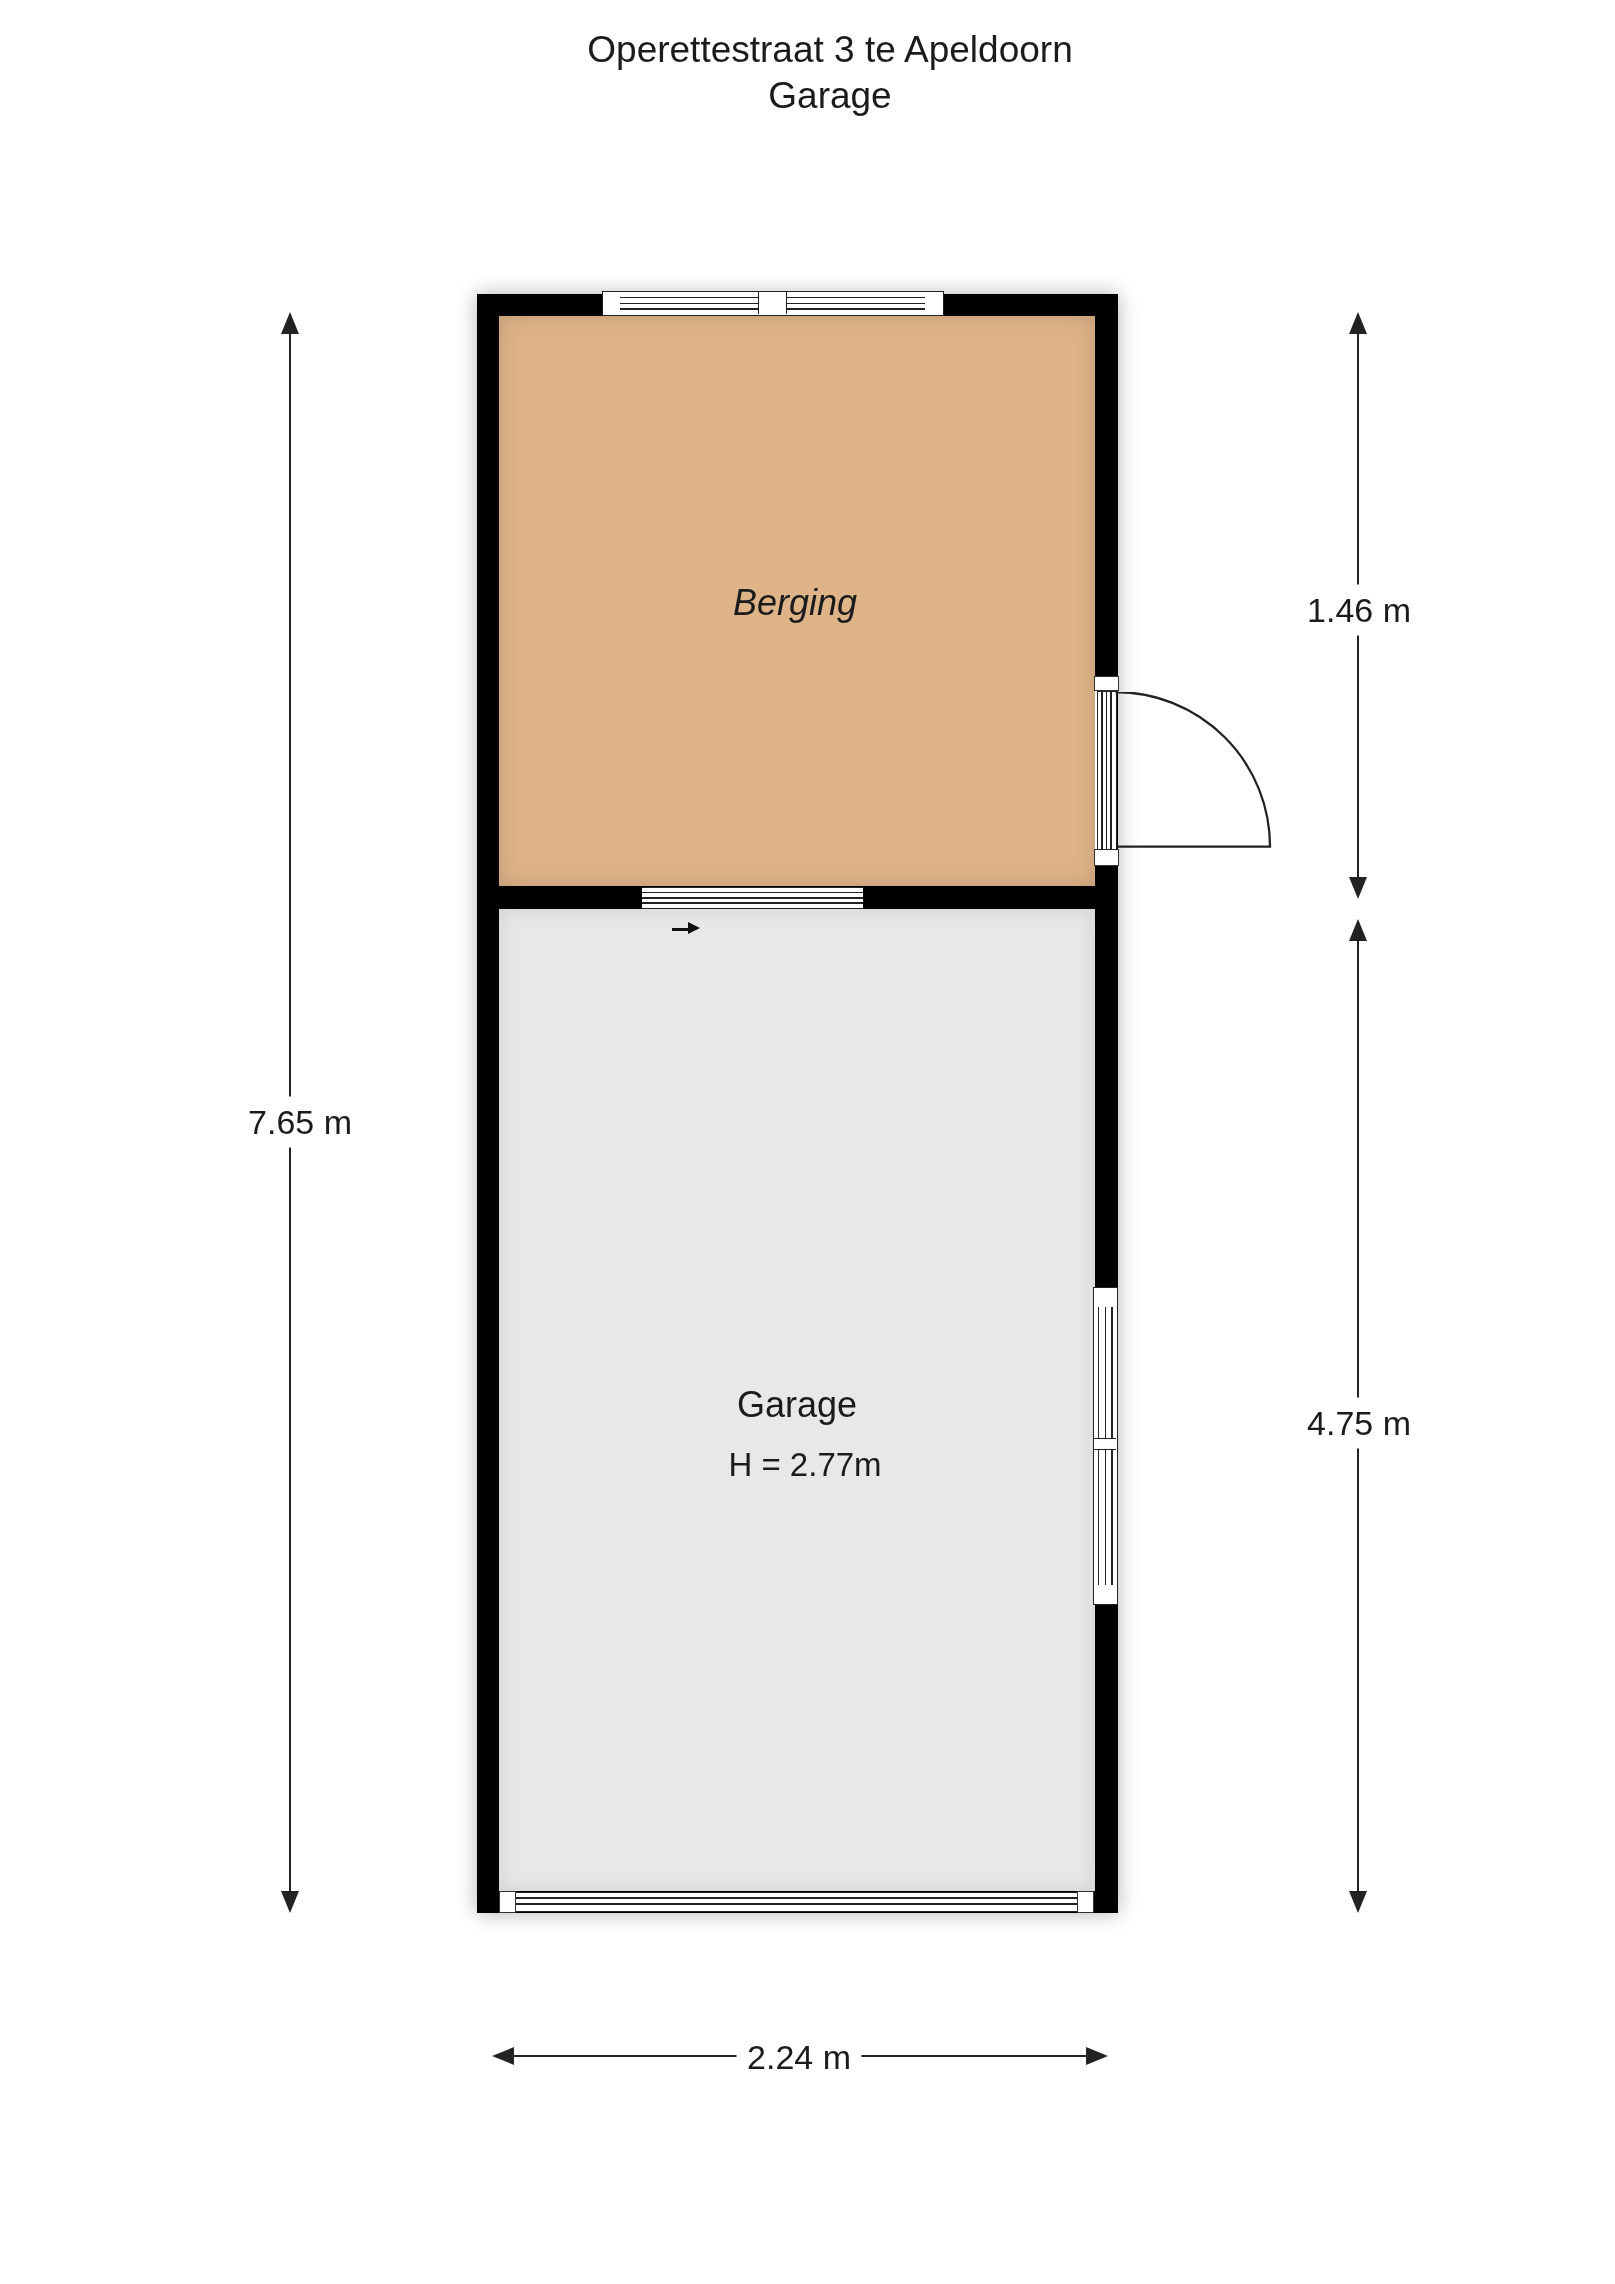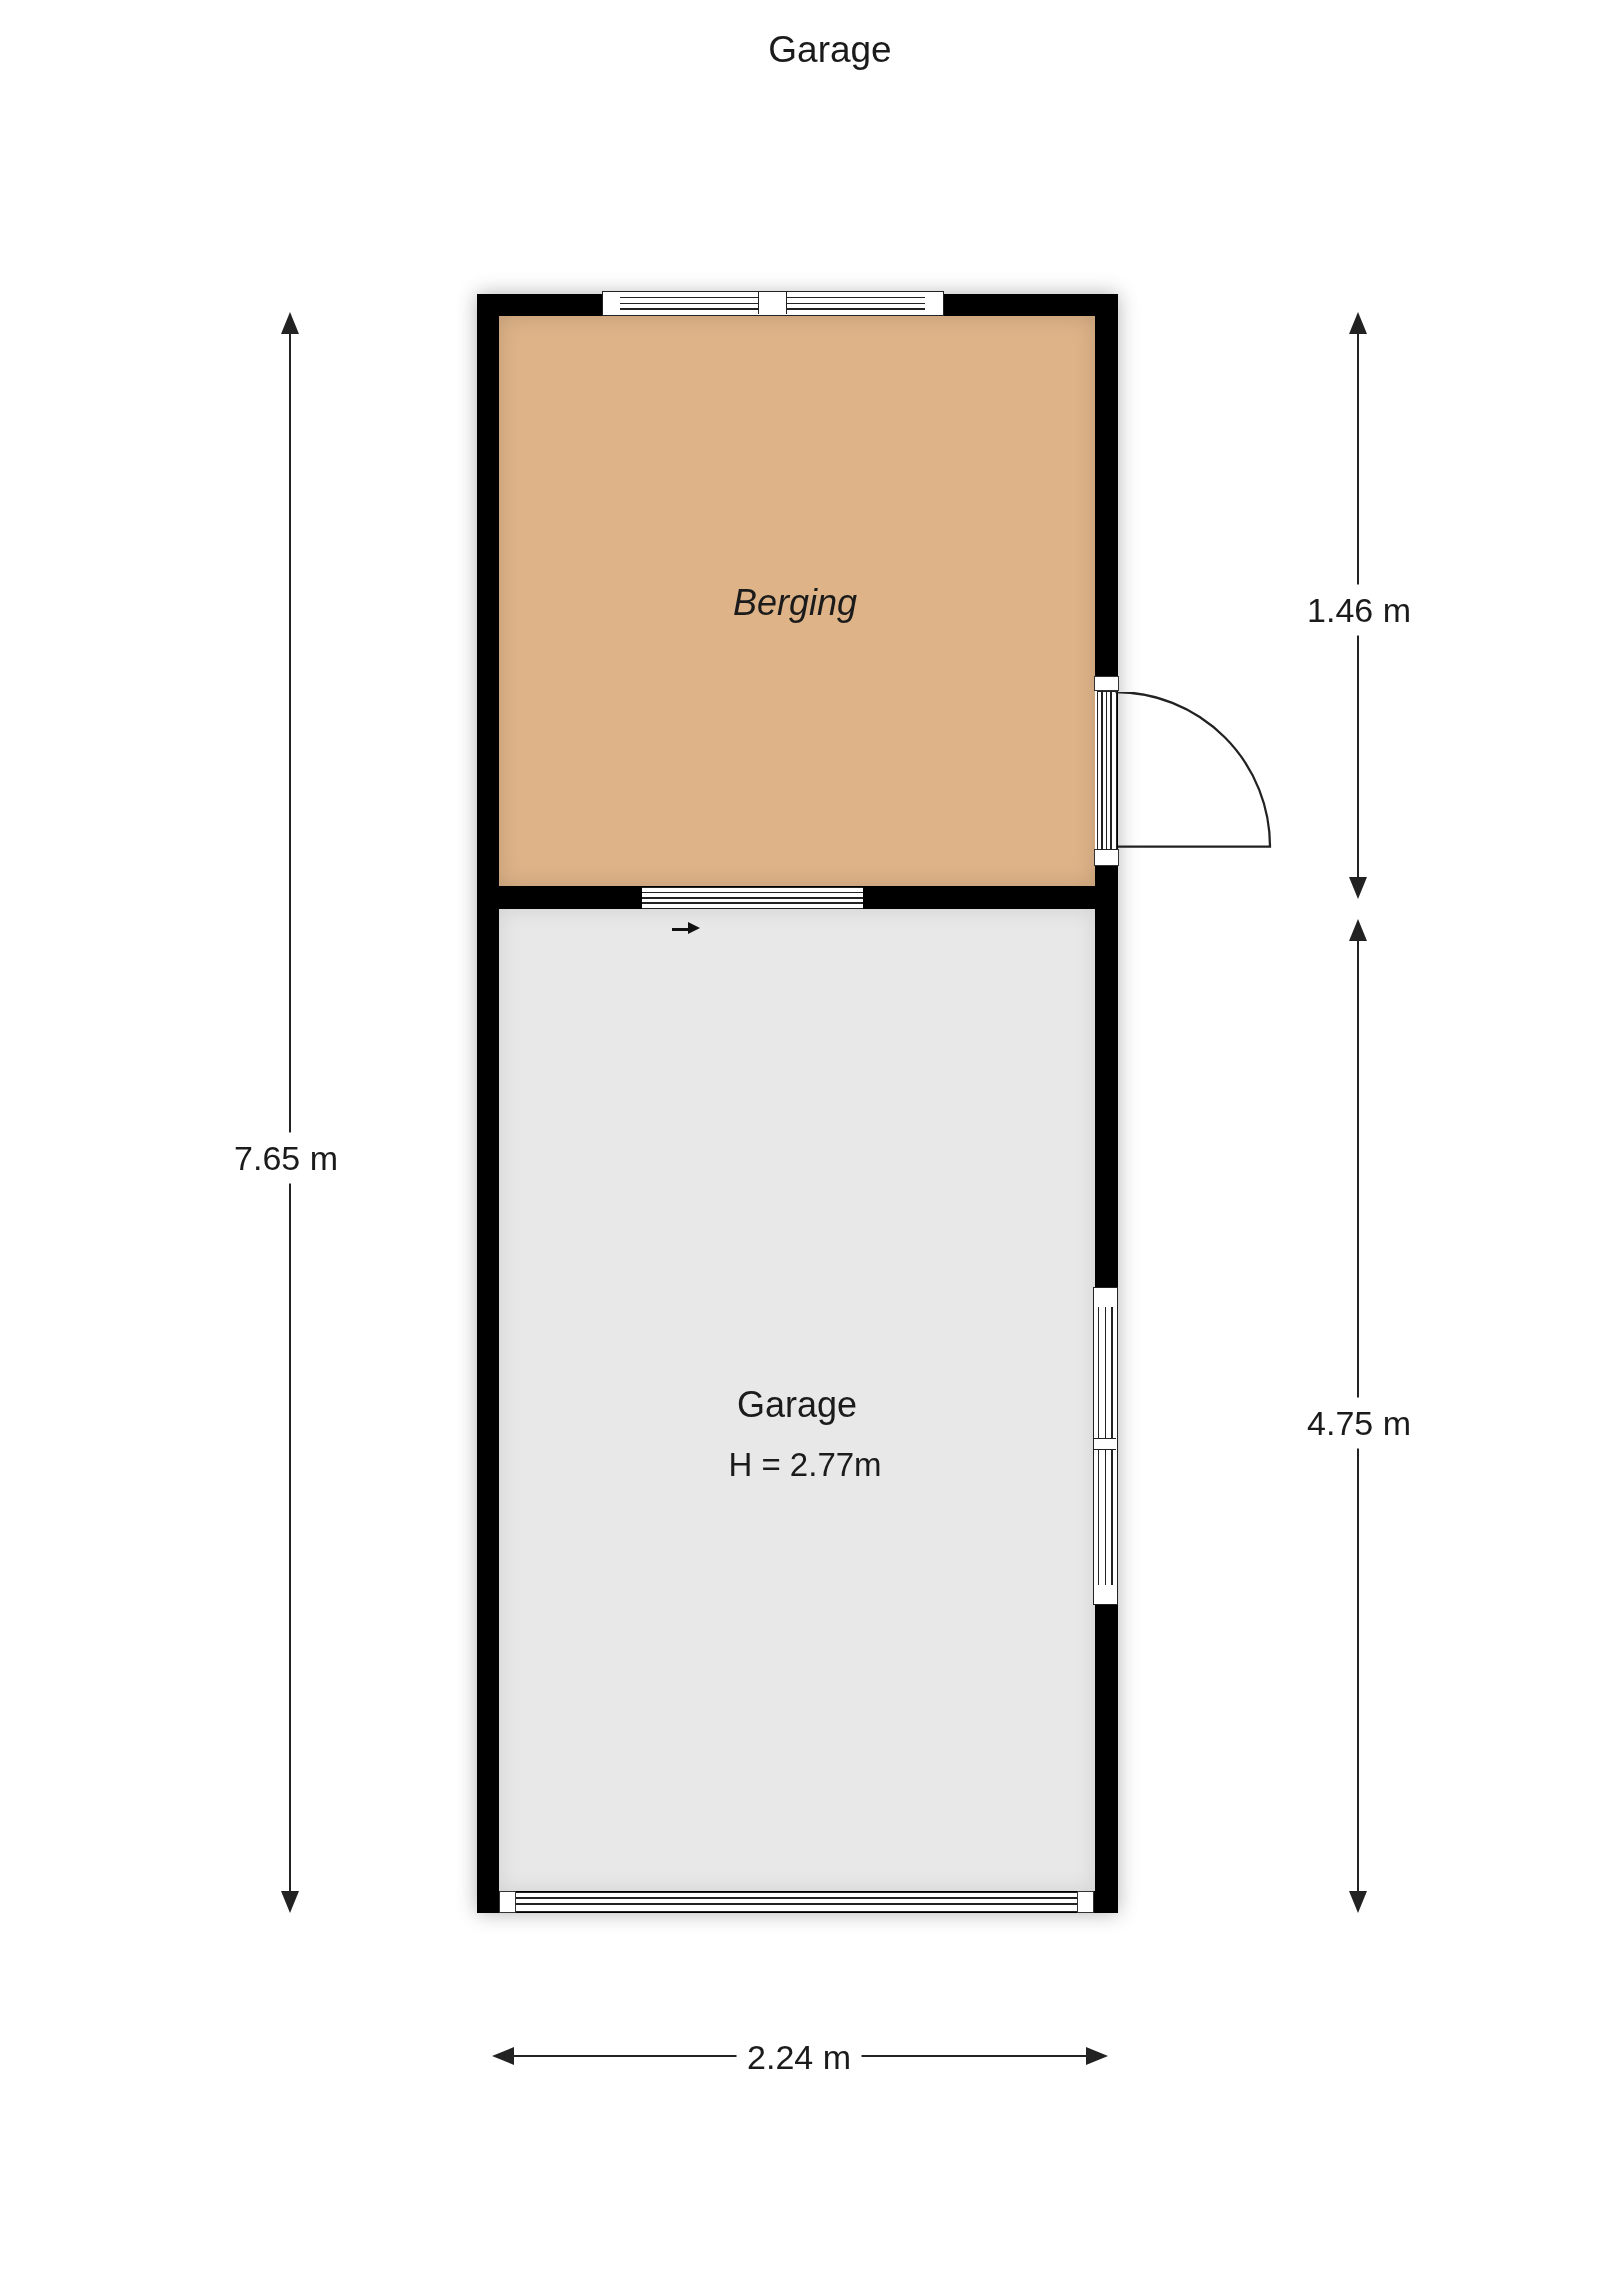--- a/index.html
+++ b/index.html
@@ -207,20 +207,21 @@
     font-size: 36px;
     white-space: nowrap;
   }
 </style>
 </head>
 <body>
 
 <div class="canvas">
 
   <div class="abs title-block">
+    <div class="title-line1">Operettestraat 3 te Apeldoorn</div>
     <div class="title-line2">Garage</div>
   </div>
 
   <div class="abs plan-outer"></div>
 
   <div class="abs room room-berging"></div>
   <div class="abs room room-garage"></div>
 
   <div class="abs room-label" style="left:795px; top:603px;font-style:italic;">Berging</div>
 
@@ -255,21 +256,21 @@
   </div>
   <div class="abs jamb" style="left:499px; top:1891px; width:16.5px; height:22.4px;"></div>
   <div class="abs jamb" style="left:1077px; top:1891px; width:16.5px; height:22.4px;"></div>
 
   <div class="abs dir-arrow-line"></div>
   <div class="abs dir-arrow-head"></div>
 
   <div class="abs arr arr-up" style="left:281px; top:312px;"></div>
   <div class="abs dim-line-v" style="left:289px; top:331px; height:1562px;"></div>
   <div class="abs arr arr-down" style="left:281px; top:1891px;"></div>
-  <div class="abs dim-label" style="left:286px; top:1122px;margin-top:36px;">7.65 m</div>
+  <div class="abs dim-label" style="left:300px; top:1122px;">7.65 m</div>
 
   <div class="abs arr arr-up" style="left:1349px; top:312px;"></div>
   <div class="abs dim-line-v" style="left:1357px; top:331px; height:548px;"></div>
   <div class="abs arr arr-down" style="left:1349px; top:877px;"></div>
   <div class="abs dim-label" style="left:1359px; top:610px;">1.46 m</div>
 
   <div class="abs arr arr-up" style="left:1349px; top:919px;"></div>
   <div class="abs dim-line-v" style="left:1357px; top:938px; height:955px;"></div>
   <div class="abs arr arr-down" style="left:1349px; top:1891px;"></div>
   <div class="abs dim-label" style="left:1359px; top:1423px;">4.75 m</div>

